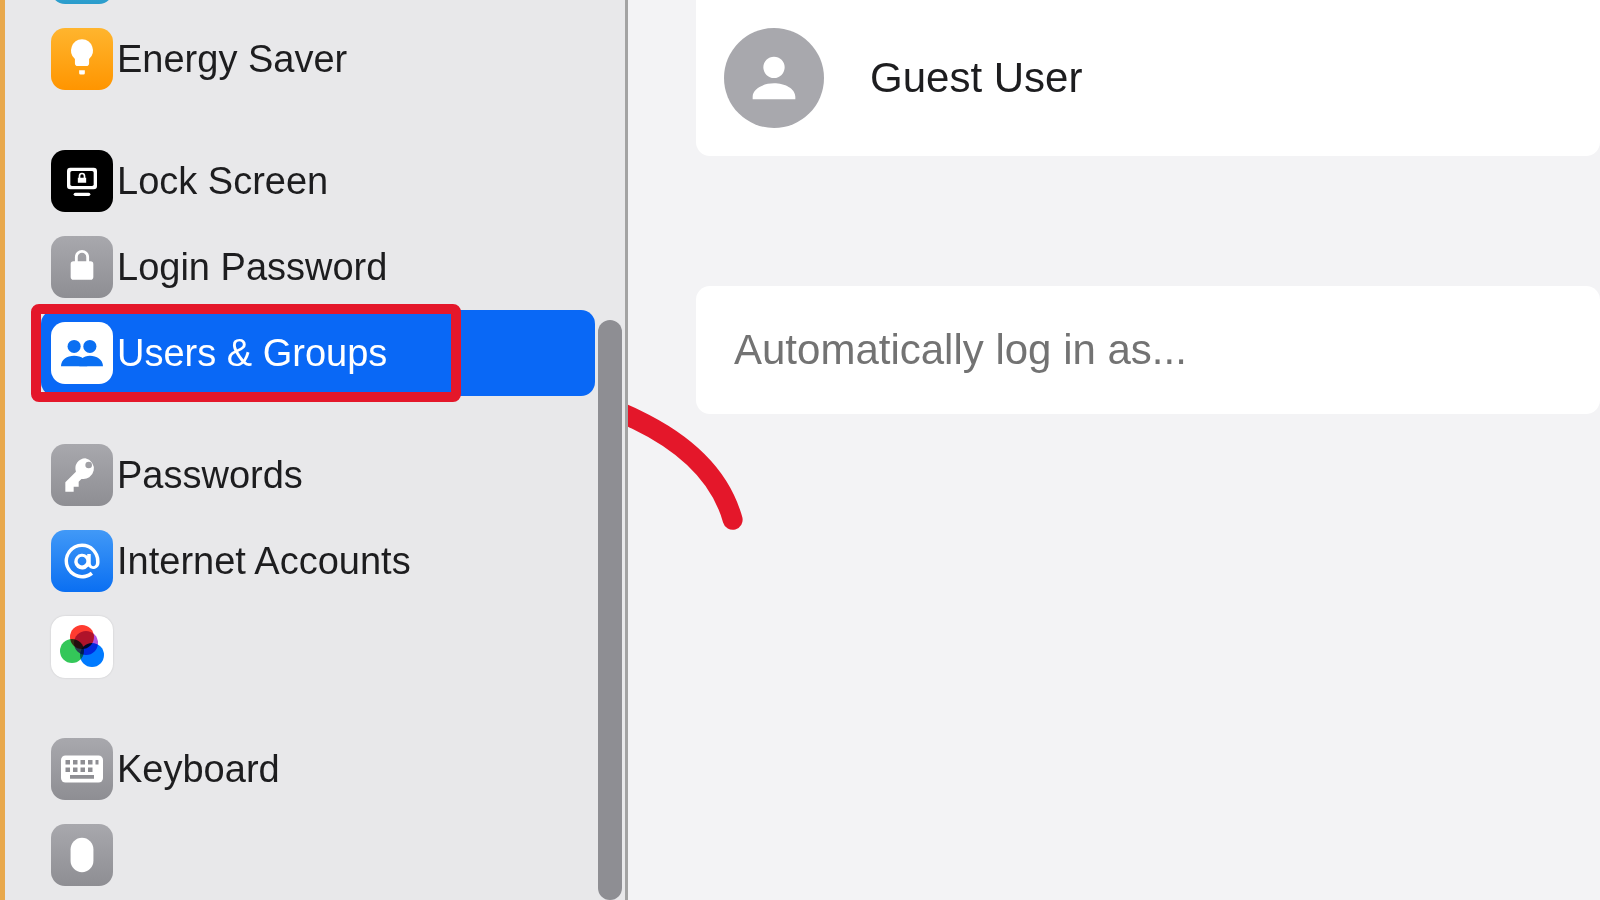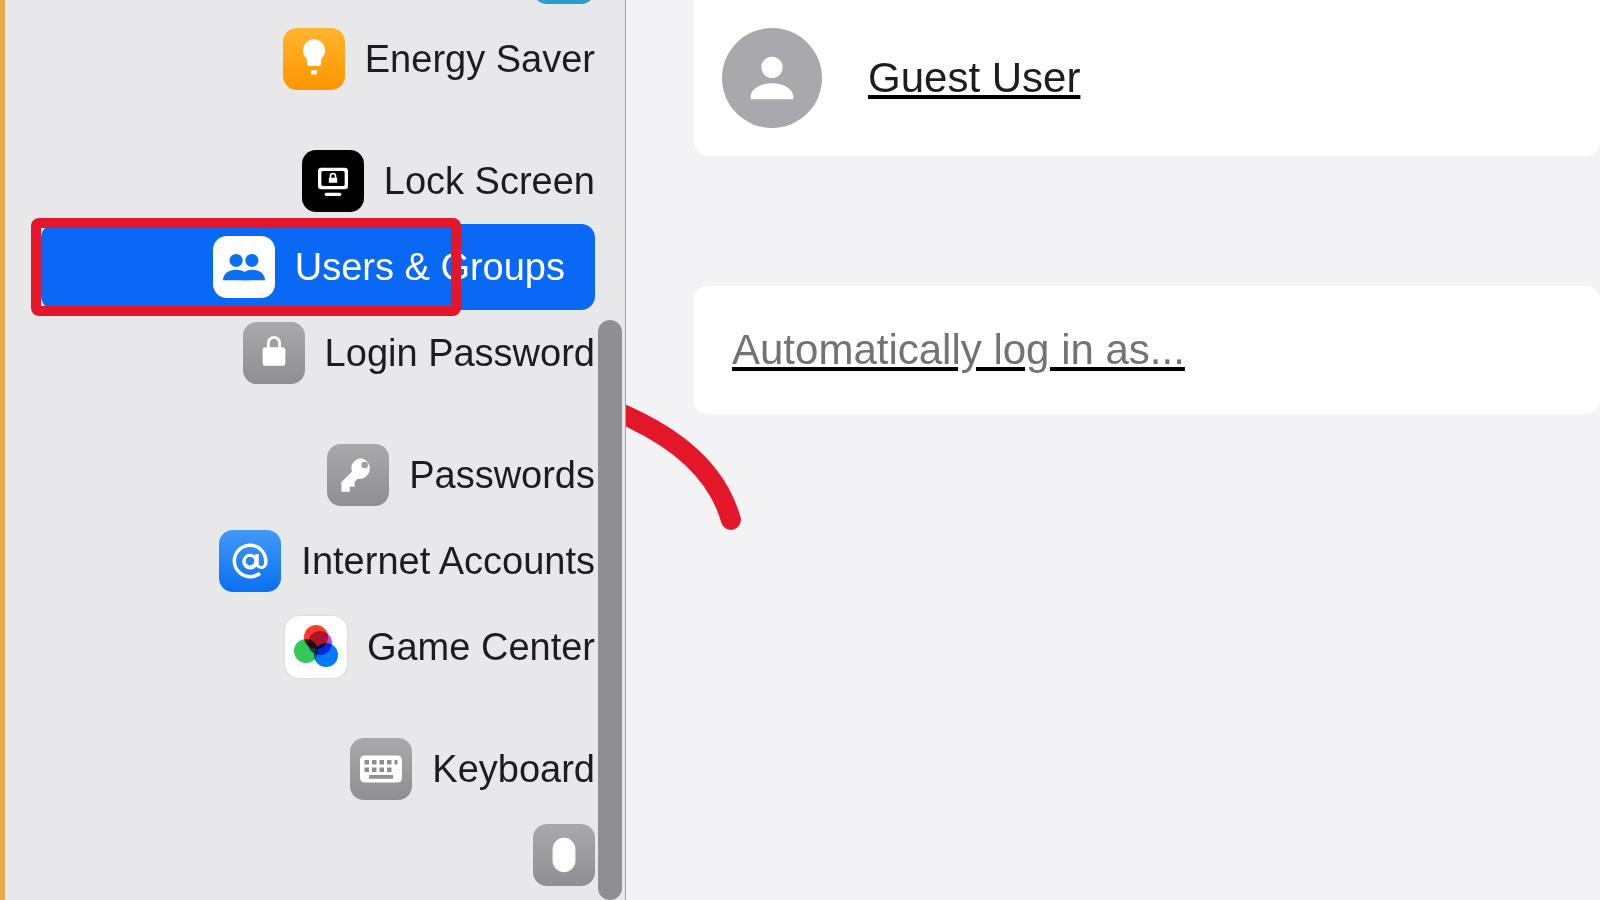--- a/index.html
+++ b/index.html
@@ -22,29 +22,28 @@
       position: relative;
       flex-shrink: 0;
       overflow: hidden;
     }
     .sidebar-content {
       padding: 0 0 0 36px;
     }
     .sidebar-item {
       display: flex;
       align-items: center;
-      gap: 20px;
+      gap: 4px;
       padding: 12px 30px 12px 10px;
       border-radius: 14px;
       color: #1d1d1f;
       font-size: 38px;
       font-weight: 400;
       cursor: pointer;
       margin-bottom: 0;
-      justify-content: flex-end;
     }
     .sidebar-item.partial-top {
       margin-top: -70px;
     }
     .sidebar-item .icon-box {
       width: 62px;
       height: 62px;
       border-radius: 14px;
       display: flex;
       align-items: center;
@@ -86,24 +85,23 @@
       right: 3px;
       top: 320px;
       width: 24px;
       height: 580px;
       background: #8e8e93;
       border-radius: 12px;
     }
     .main {
       flex: 1;
       background: #f3f3f5;
-      border-left: 1px solid #a3a3a3;
+      border-left: 3px solid #a3a3a3;
       padding: 0;
       position: relative;
-      text-decoration: underline;
     }
     .user-card {
       background: #fff;
       border-radius: 0 0 14px 14px;
       margin: 0 0 28px 68px;
       padding: 28px 38px 28px 28px;
       display: flex;
       align-items: center;
       gap: 46px;
     }
@@ -173,46 +171,46 @@
     <div class="sidebar-item">
       <div class="icon-box icon-lockscreen">
         <svg width="40" height="40" viewBox="0 0 24 24">
             <rect x="3" y="4" width="18" height="13" rx="2" fill="#fff"></rect>
             <rect x="5" y="6" width="14" height="9" rx="1" fill="#000"></rect>
             <rect x="7" y="19" width="10" height="2" rx="1" fill="#fff"></rect>
             <path fill="#fff" d="M12 7a2 2 0 0 0-2 2v1h-.5v3h5v-3H14V9a2 2 0 0 0-2-2zm-1 3V9a1 1 0 0 1 2 0v1z"></path>
           </svg>
       </div>
       <span>Lock Screen</span>
+    </div>
+
+    <div class="sidebar-item">
+      <div class="icon-box icon-loginpw">
+        <svg width="34" height="40" viewBox="0 0 24 28">
+            <path fill="#fff" d="M12 2a5 5 0 0 0-5 5v3H6a2 2 0 0 0-2 2v9a2 2 0 0 0 2 2h12a2 2 0 0 0 2-2v-9a2 2 0 0 0-2-2h-1V7a5 5 0 0 0-5-5zm-3 8V7a3 3 0 0 1 6 0v3z"></path>
+          </svg>
+      </div>
+      <span>Login Password</span>
     </div>
 
     <div class="sidebar-item selected">
       <div class="icon-box icon-users">
         <svg width="42" height="32" viewBox="0 0 32 22">
             <g class="users-svg">
               <circle cx="10" cy="6" r="5"></circle>
               <circle cx="22" cy="6" r="5"></circle>
               <path d="M0 21c0-5 4.5-8 10-8s10 3 10 8z"></path>
               <path d="M14 21c0-5 3-8 8-8s10 3 10 8z"></path>
             </g>
           </svg>
       </div>
       <span>Users &amp; Groups</span>
       <div class="red-box"></div>
     </div>
 
-    <div class="sidebar-item">
-      <div class="icon-box icon-loginpw">
-        <svg width="34" height="40" viewBox="0 0 24 28">
-            <path fill="#fff" d="M12 2a5 5 0 0 0-5 5v3H6a2 2 0 0 0-2 2v9a2 2 0 0 0 2 2h12a2 2 0 0 0 2-2v-9a2 2 0 0 0-2-2h-1V7a5 5 0 0 0-5-5zm-3 8V7a3 3 0 0 1 6 0v3z"></path>
-          </svg>
-      </div>
-      <span>Login Password</span>
-    </div>
-
     <div class="section-gap"></div>
 
     <div class="sidebar-item">
       <div class="icon-box icon-passwords">
         <svg width="40" height="40" viewBox="0 0 24 24">
             <path fill="#fff" d="M14 2a6 6 0 0 0-5.65 8L2 16.35V22h5v-3h3v-3l1.65-1.65A6 6 0 1 0 14 2zm2 6a2 2 0 1 1 2-2 2 2 0 0 1-2 2z"></path>
           </svg>
       </div>
       <span>Passwords</span>
     </div>
@@ -228,21 +226,20 @@
 
     <div class="sidebar-item">
       <div class="icon-box icon-gamecenter">
         <div class="gamecenter-circles">
           <div class="gc-c" style="background:#ff3b30; left:10px; top:0;"></div>
           <div class="gc-c" style="background:#34c759; left:0; top:14px;"></div>
           <div class="gc-c" style="background:#af52de; left:14px; top:6px;"></div>
           <div class="gc-c" style="background:#007aff; left:20px; top:18px;"></div>
         </div>
       </div>
-      <span>Game Center</span>
     </div>
 
     <div class="section-gap"></div>
 
     <div class="sidebar-item">
       <div class="icon-box icon-keyboard">
         <svg width="42" height="30" viewBox="0 0 28 18">
             <rect x="0" y="0" width="28" height="18" rx="3" fill="#fff"></rect>
             <g fill="#8e8e93">
               <rect x="3" y="3" width="3" height="3"></rect>

